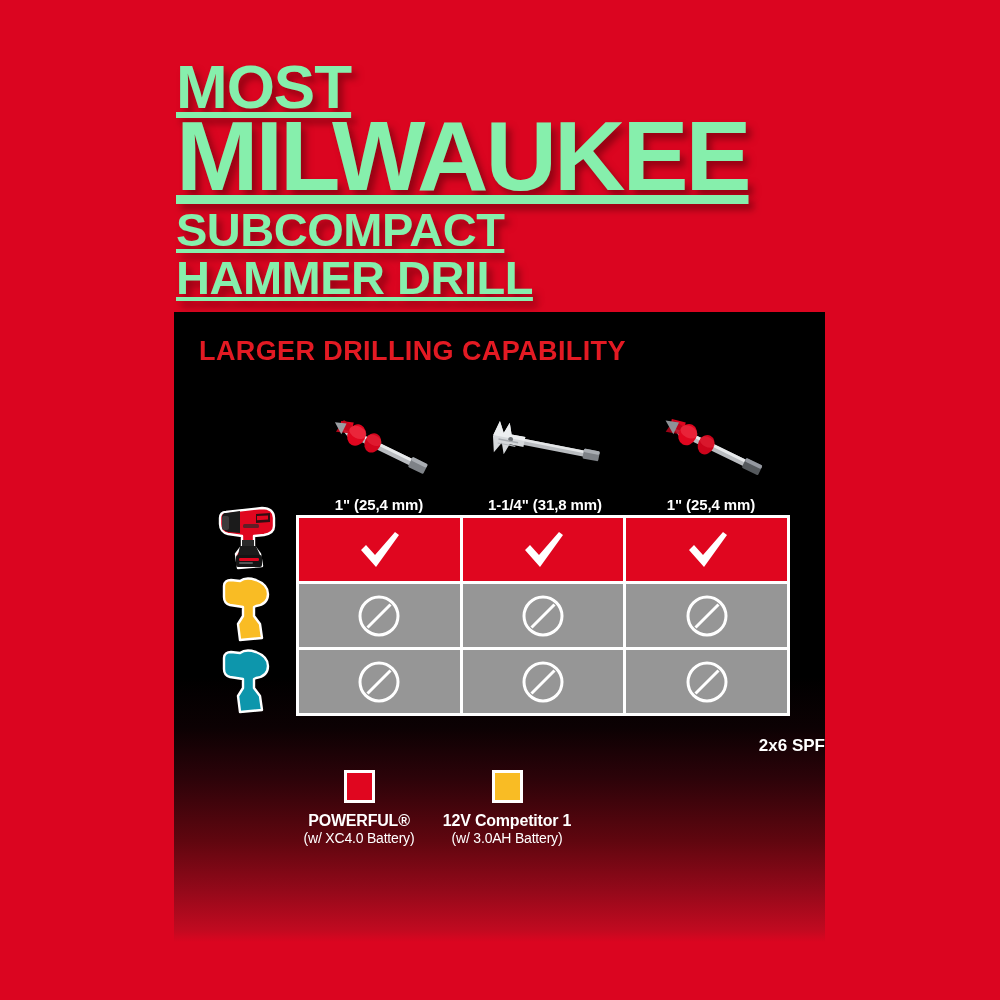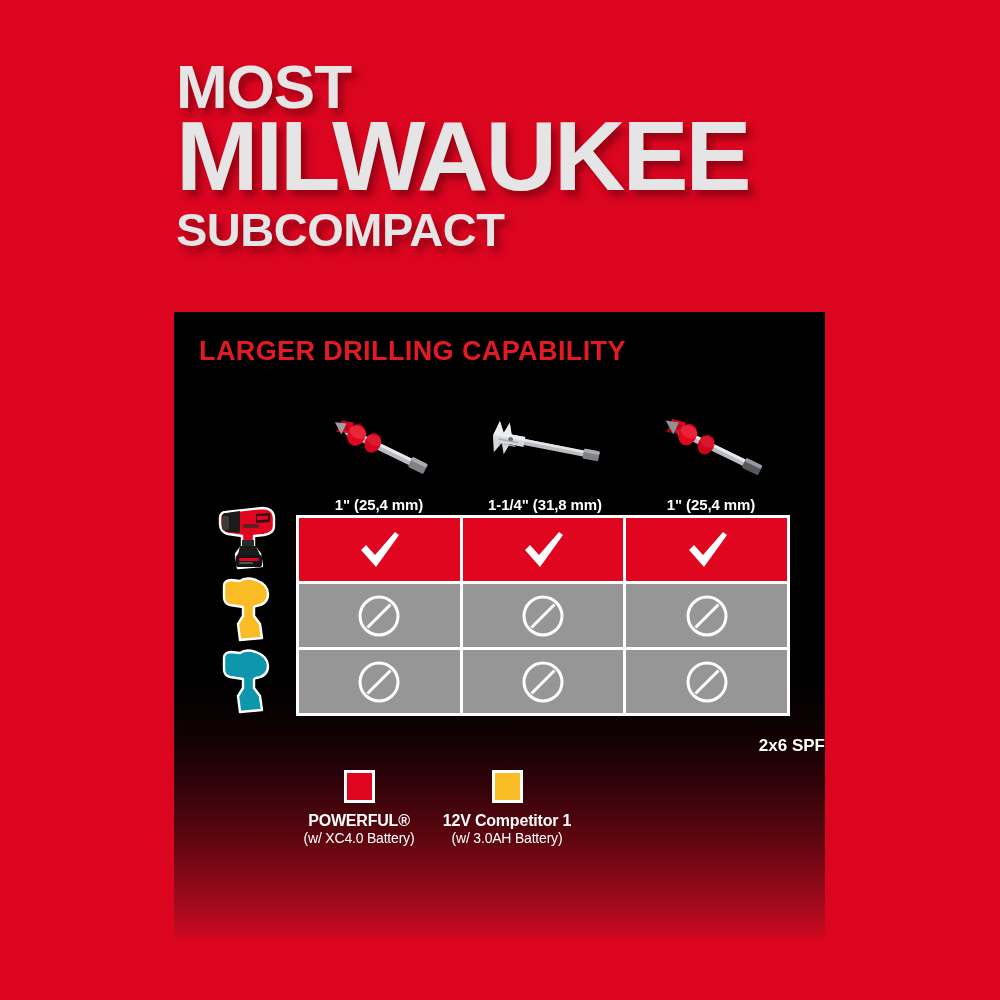--- a/index.html
+++ b/index.html
@@ -16,22 +16,23 @@
     font-family: "Liberation Sans", sans-serif;
     -webkit-font-smoothing: antialiased;
   }
 
   
   .headline {
     position: absolute;
     left: 176px;
     top: 58px;
     width: 800px;
-    color: #e5e5e5;
+    color: #86efac;
     text-shadow: 5px 6px 7px rgba(90, 0, 10, .55);
+    text-decoration: underline;
   }
   .hl-most {
     font-size: 62px;
     font-weight: bold;
     letter-spacing: -1px;
     line-height: .92;
     display: block;
   }
   .hl-powerful {
     font-size: 99px;
@@ -226,20 +227,21 @@
 </style>
 </head>
 <body>
 
 <div class="stage">
 
   <div class="headline">
     <span class="hl-most">MOST</span>
     <span class="hl-powerful">MILWAUKEE</span>
     <span class="hl-sub">SUBCOMPACT</span>
+    <span class="hl-sub2">HAMMER DRILL</span>
   </div>
 
   <div class="panel">
 
     <div class="panel-title">LARGER DRILLING CAPABILITY</div>
 
     <div class="bits">
 
       <div class="bit-cell c0">
         <svg width="166" height="92" viewBox="0 0 166 92">

